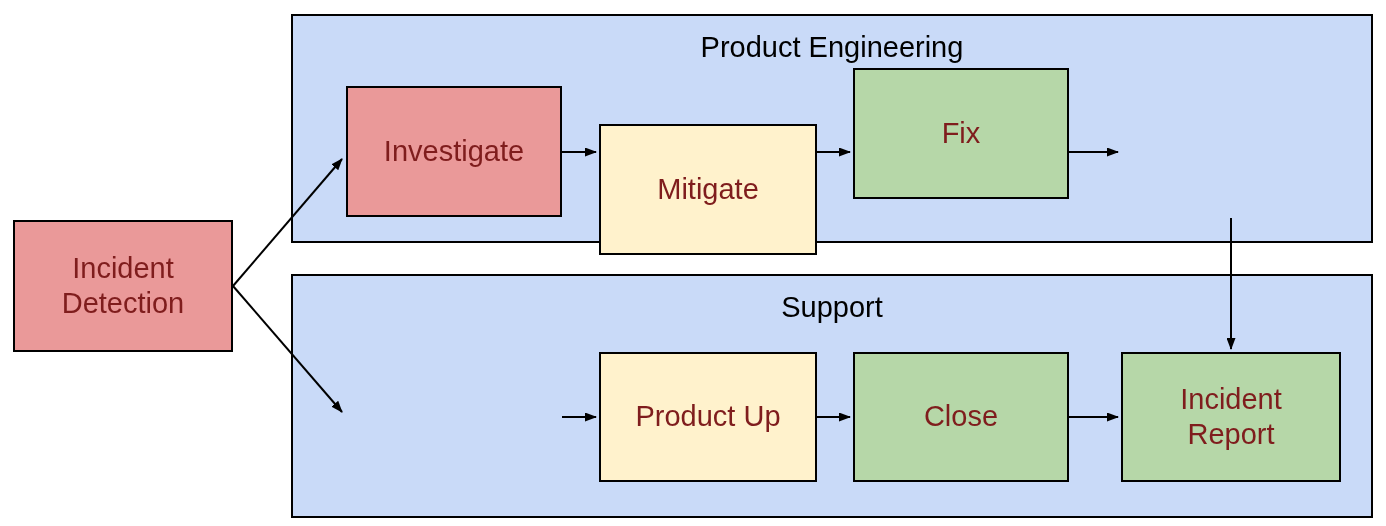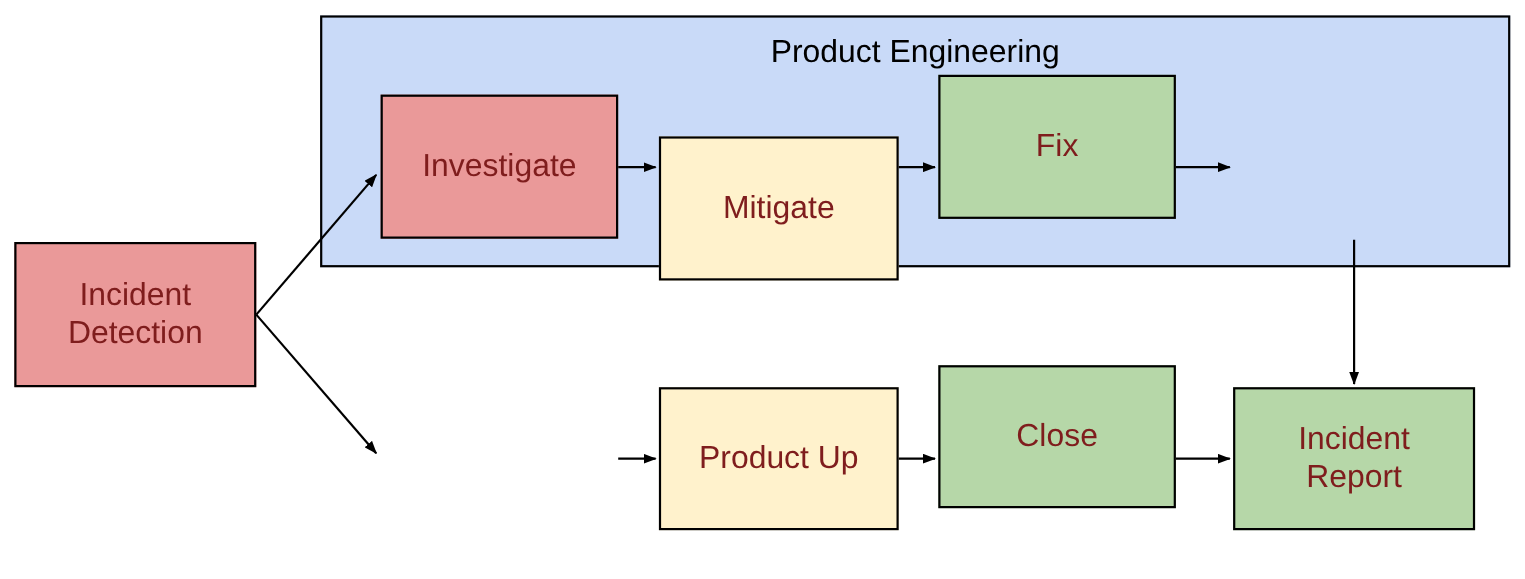--- a/index.html
+++ b/index.html
@@ -45,21 +45,21 @@
     white-space: pre-line;
     z-index: 2;
   }
   .n-start      { left: 13px;   top: 220px; width: 220px; height: 132px; }
   .b-investigate{ left: 346px;  top: 86px;  width: 216px; height: 131px; }
   .b-mitigate   { left: 599px;  top: 86px;  width: 218px; height: 131px; margin-top: 38px; }
   .b-fix        { left: 853px;  top: 68px;  width: 216px; height: 131px; }
   .b-postmortem { left: 1121px; top: 86px;  width: 220px; height: 131px; }
   .b-initial    { left: 346px;  top: 352px; width: 216px; height: 130px; }
   .b-followup   { left: 599px;  top: 352px; width: 218px; height: 130px; }
-  .b-close      { left: 853px;  top: 332px; width: 216px; height: 130px; }
+  .b-close      { left: 853px;  top: 352px; width: 216px; height: 130px; }
   .b-report     { left: 1121px; top: 352px; width: 220px; height: 130px; }
 
   .arrows {
     position: absolute;
     left: 0; top: 0;
     width: 1386px;
     height: 526px;
     z-index: 3;
     pointer-events: none;
   }
@@ -67,20 +67,23 @@
 </style>
 </head>
 <body>
 
 <div class="canvas">
 
   <div class="lane lane-pe" style="background-color: rgb(201, 218, 248);">
     <div class="lane-title">Product Engineering</div>
   </div>
 
+  <div class="lane lane-support" style="background-color: rgb(201, 218, 248);">
+    <div class="lane-title">Support</div>
+  </div>
 
   <div class="node n-start" style="background-color: rgb(234, 153, 153);">Incident
 Detection</div>
 
   <div class="node b-investigate" style="background-color: rgb(234, 153, 153);">Investigate</div>
 
   <div class="node b-mitigate" style="background-color: rgb(255, 242, 204);">Mitigate</div>
 
   <div class="node b-fix" style="background-color: rgb(182, 215, 168);">Fix</div>
 

